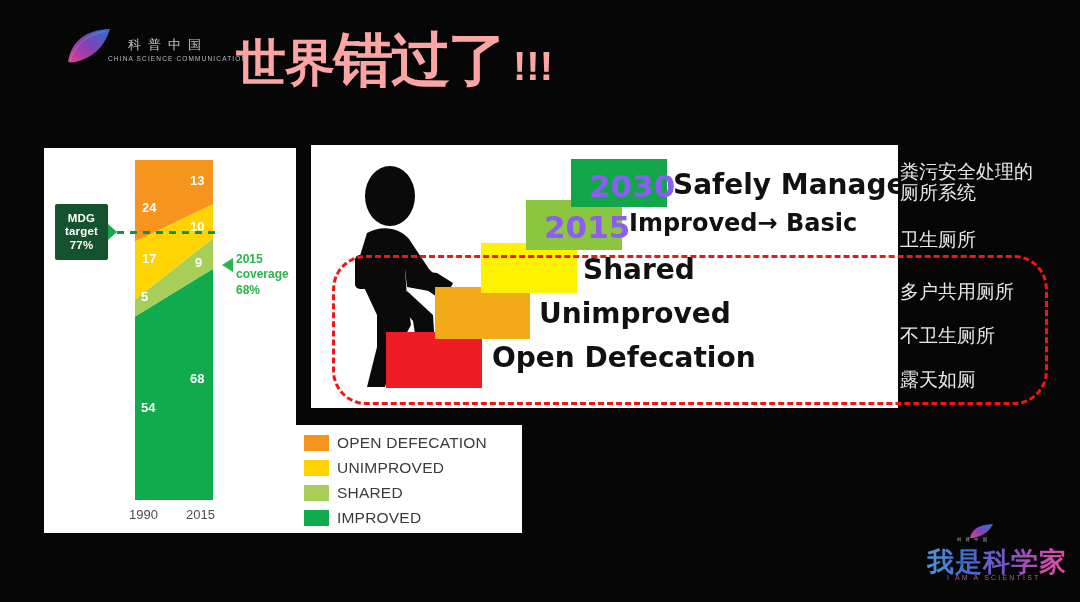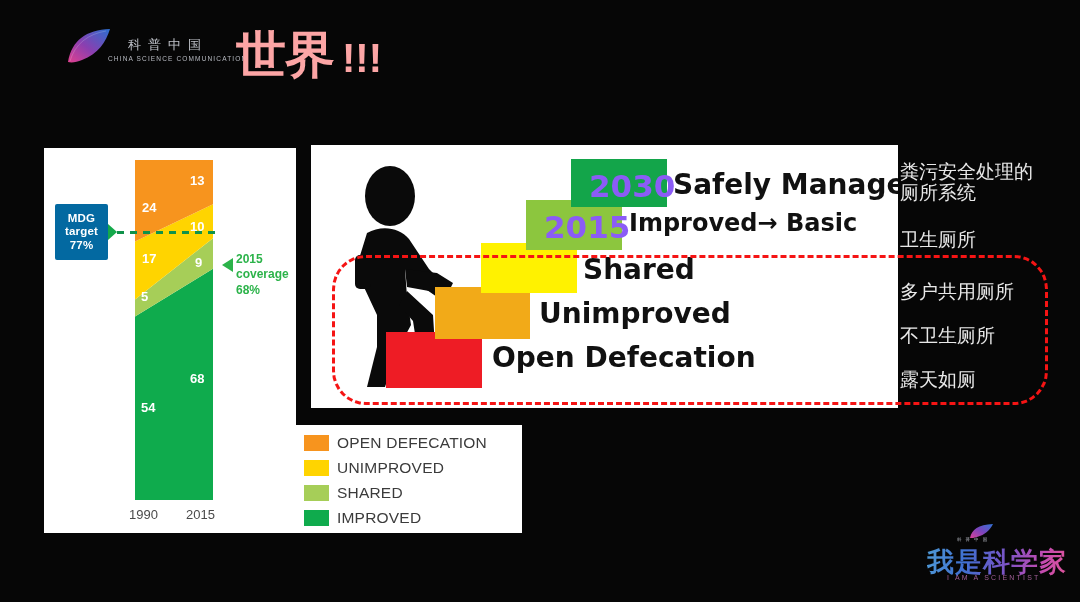--- a/index.html
+++ b/index.html
@@ -36,21 +36,21 @@
   #chart-panel{ position:absolute; left:44px; top:148px; width:252px; height:236px;
                 background:#fff; }
   #chart-panel-2{ position:absolute; left:44px; top:384px; width:252px; height:149px;
                   background:#fff; }
   #bar-svg{ display:block; }
 
   .bar-val{ position:absolute; color:#fff; font-size:13px; font-weight:bold;
             font-family:"Liberation Sans",sans-serif; }
 
   #mdg-box{ position:absolute; left:55px; top:204px; width:53px; height:56px;
-            background:#0369a1; color:#fff; border-radius:2px;
+            background:#14532d; color:#fff; border-radius:2px;
             display:flex; flex-direction:column; align-items:center; justify-content:center;
             font-size:11.5px; font-weight:bold; line-height:1.18; letter-spacing:.2px; }
   #mdg-arrow{ position:absolute; left:108px; top:224px; width:0; height:0;
               border-top:8px solid transparent; border-bottom:8px solid transparent;
               border-left:9px solid #14a94b; }
   #mdg-dash{ position:absolute; left:117px; top:231px; width:103px; height:3px;
              background:repeating-linear-gradient(to right,#10924a 0 7px,transparent 7px 13px); }
 
   #cov-arrow{ position:absolute; left:222px; top:258px; width:0; height:0;
               border-top:7px solid transparent; border-bottom:7px solid transparent;
@@ -118,20 +118,21 @@
       </defs>
       <path d="M2 34 C6 12 20 2 44 1 C40 14 32 26 16 32 C11 34 6 35 2 34 Z" fill="url(#wg)"></path>
       <path d="M4 33 C9 16 22 6 40 3" stroke="#ffffff" stroke-opacity="0.18" fill="none" stroke-width="1"></path>
     </svg>
     <div id="brand-cn">科普中国</div>
     <div id="brand-en">CHINA SCIENCE COMMUNICATION</div>
   </div>
 
   <div id="page-title">
     <span class="t-strong">世界</span>
+    <span class="t-big">错过了</span>
     <span class="t-bangs">!!!</span>
   </div>
 </div>
 
 <div id="chart-panel"></div>
 <div id="chart-panel-2"></div>
 
 <svg id="bar-svg" style="position:absolute;left:135px;top:160px;" width="78" height="340" viewBox="0 0 78 340" preserveAspectRatio="none">
 
   <polygon points="0,340 78,340 78,108.8 0,156.4" fill="#0fab4d"></polygon>

